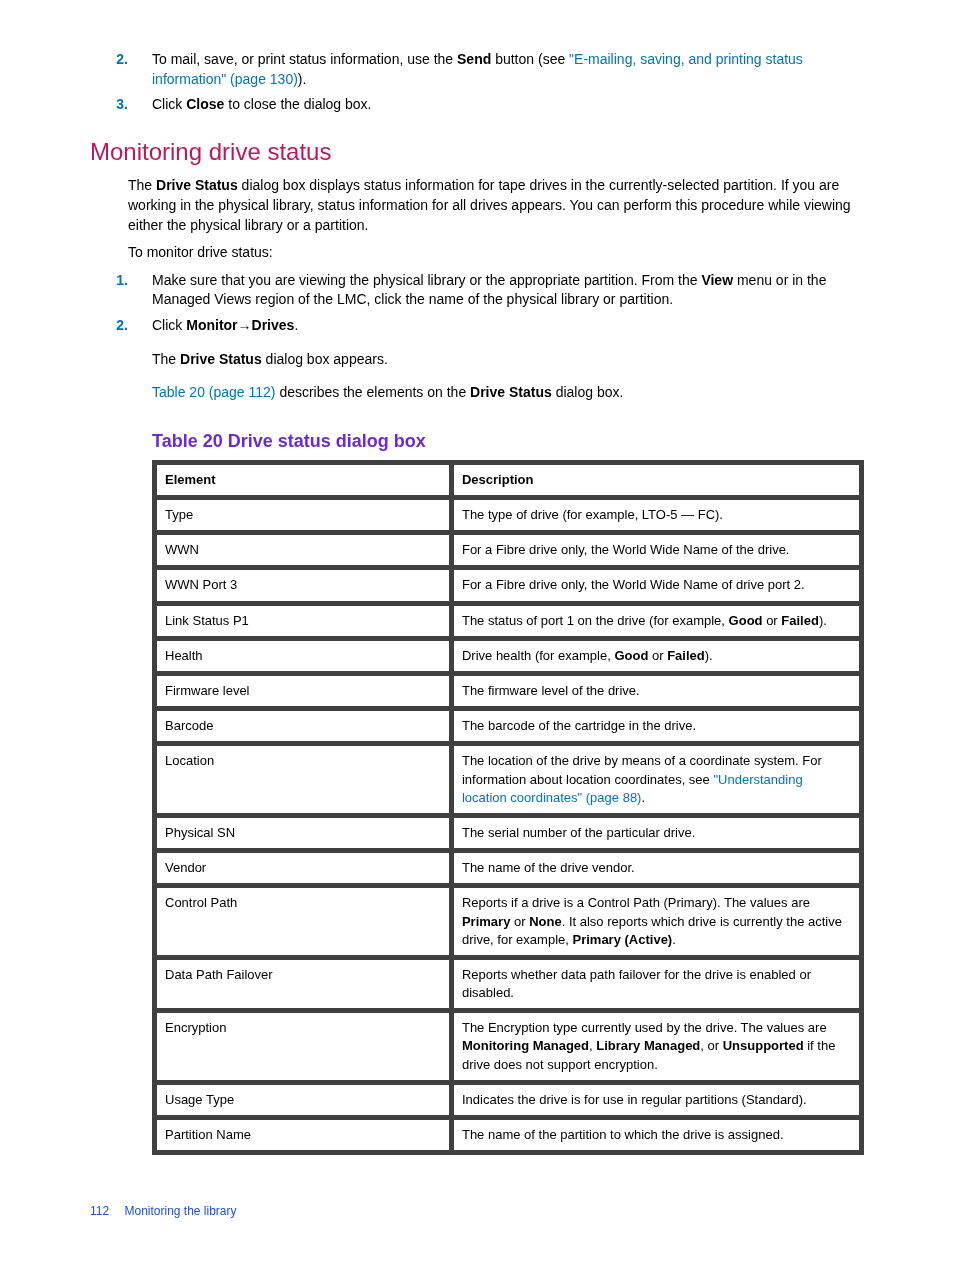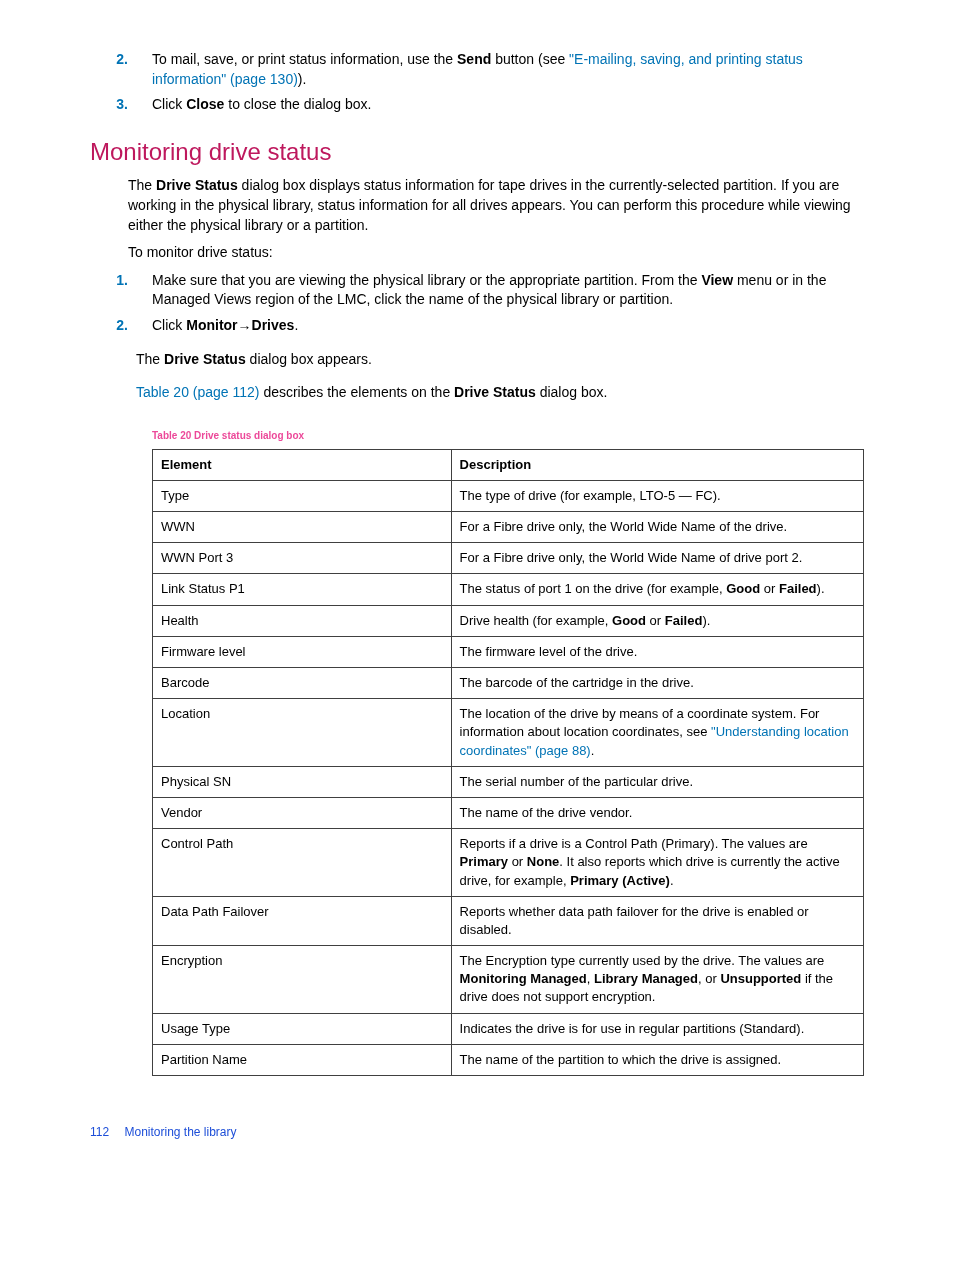--- a/index.html
+++ b/index.html
@@ -34,37 +34,37 @@
     h2.section {
       color: #be185d;
       font-weight: normal;
       font-size: 24px;
       margin: 20px 0 8px 0;
     }
     .para {
       margin: 0 0 8px 38px;
     }
     .nested {
-      margin-left: 46px;
+      margin-left: 62px;
       margin-bottom: 8px;
     }
     .table-caption {
-      color: #ec4899;
+      color: #6d28d9;
       font-weight: bold;
       margin: 26px 0 6px 62px;
-      font-size: 10px;
+      font-size: 18px;
     }
     table {
       border-collapse: collapse;
       width: calc(100% - 62px);
       margin-left: 62px;
       font-size: 13px;
     }
     th, td {
-      border: 1px solid #404040;
+      border: 5px solid #404040;
       padding: 6px 8px;
       text-align: left;
       vertical-align: top;
     }
     th {
       font-weight: bold;
       background: #fff;
     }
     td:first-child, th:first-child {
       width: 42%;

